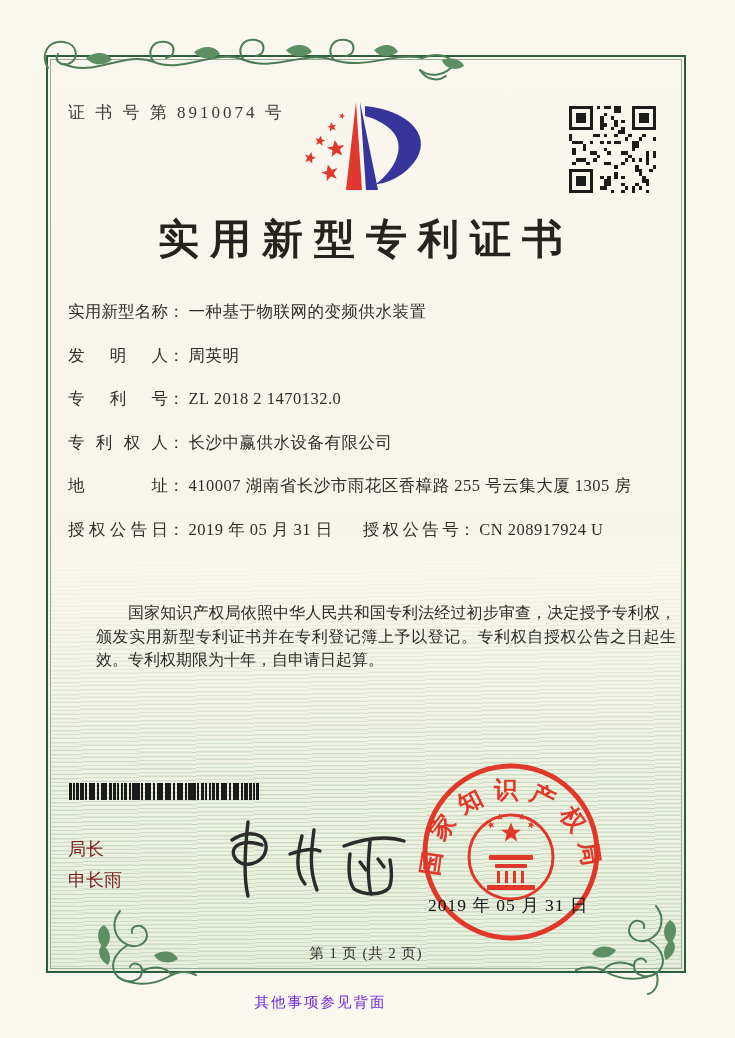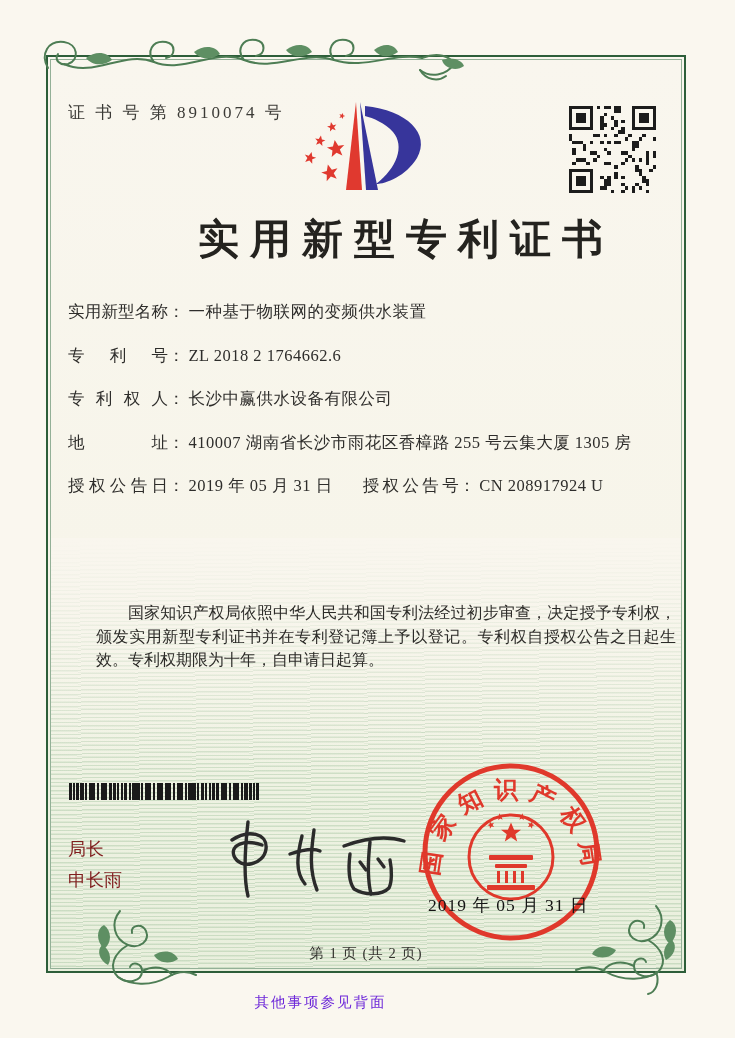--- a/index.html
+++ b/index.html
@@ -28,21 +28,21 @@
   }
   .cert-no{
     position:absolute;left:68px;top:101px;
     font-size:17px;letter-spacing:3px;color:#3b3a36;
   }
   .logo{position:absolute;left:285px;top:96px;width:170px;height:102px;}
   .qr{position:absolute;left:569px;top:106px;width:87px;height:87px;}
   .title{
     position:absolute;left:46px;top:212px;width:640px;
     text-align:center;font-size:41px;font-weight:700;
-    letter-spacing:11px;color:#24231f;padding-left:40px;
+    letter-spacing:11px;color:#24231f;
   }
   .fields{position:absolute;left:68px;top:301px;width:585px;font-size:16.5px;}
   .field-row{margin-bottom:21.5px;white-space:nowrap;}
   .flabel{
     display:inline-block;width:100px;
     text-align:justify;text-align-last:justify;
     vertical-align:bottom;
   }
   .colon{display:inline-block;margin-right:4px;}
   .fvalue{letter-spacing:0.5px;}
@@ -275,21 +275,24 @@
     <rect x="2" y="20" width="3" height="3" fill="#1c1c1c"></rect>
   </svg>
 
 <div class="title">实用新型专利证书</div>
 
 <div class="fields">
   <div class="field-row">
     <span class="flabel">实用新型名称</span><span class="colon">：</span><span class="fvalue">一种基于物联网的变频供水装置</span>
   </div>
   <div class="field-row">
-    <span class="flabel">专利号</span><span class="colon">：</span><span class="fvalue">ZL 2018 2 1764662.6</span>
+    <span class="flabel">发明人</span><span class="colon">：</span><span class="fvalue">周英明</span>
+  </div>
+  <div class="field-row">
+    <span class="flabel">专利号</span><span class="colon">：</span><span class="fvalue">ZL 2018 2 1470132.0</span>
   </div>
   <div class="field-row">
     <span class="flabel">专利权人</span><span class="colon">：</span><span class="fvalue">长沙中赢供水设备有限公司</span>
   </div>
   <div class="field-row">
     <span class="flabel">地址</span><span class="colon">：</span><span class="fvalue">410007 湖南省长沙市雨花区香樟路 255 号云集大厦 1305 房</span>
   </div>
   <div class="field-row">
     <span class="flabel">授权公告日</span><span class="colon">：</span><span class="fvalue">2019 年 05 月 31 日</span><span class="grant-group"><span class="flabel">授权公告号</span><span class="colon">：</span><span class="fvalue">CN 208917924 U</span></span>
   </div>

